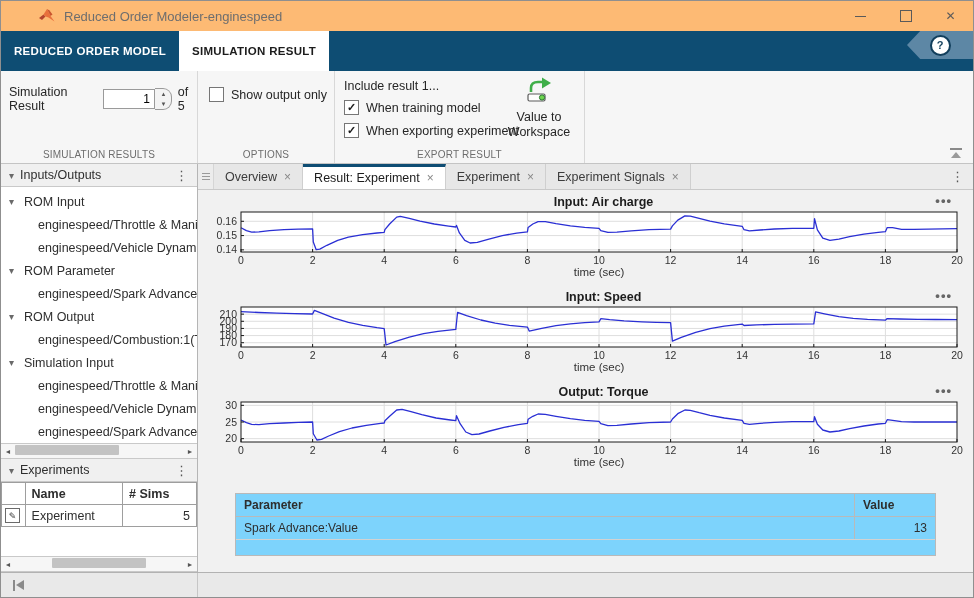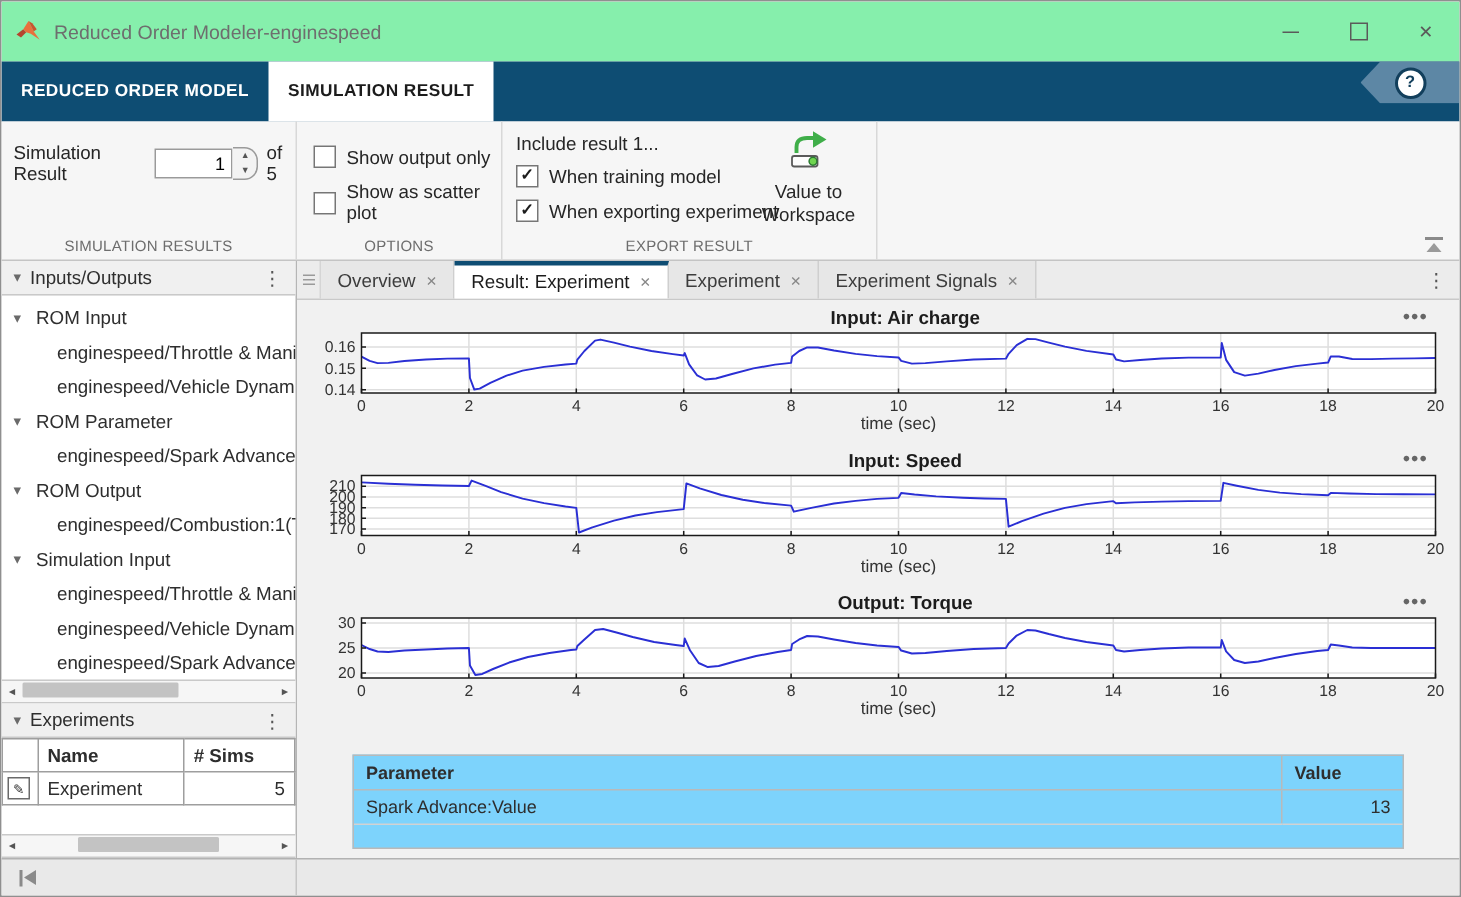--- a/index.html
+++ b/index.html
@@ -1,18 +1,18 @@
 <!DOCTYPE html>
 <html><head>
 <meta charset="utf-8">
 <style>
   html,body{margin:0;padding:0;background:#cfcfcf;font-family:"Liberation Sans",sans-serif;}
   .window{width:974px;height:598px;position:relative;background:#fff;border:1px solid #8f8f8f;box-sizing:border-box;overflow:hidden;display:flex;flex-direction:column;}
   
-  .titlebar{height:40px;background:#86efac;display:flex;align-items:center;flex:none;}
+  .titlebar{height:30px;background:#fdba74;display:flex;align-items:center;flex:none;padding-left:28px;}
   .logo{width:18px;height:16px;margin-left:9px;flex:none;}
   .title-text{margin-left:8px;font-size:13px;color:#6e6e6e;white-space:nowrap;}
   .win-controls{margin-left:auto;display:flex;height:100%;}
   .win-btn{width:45px;height:100%;display:flex;align-items:center;justify-content:center;color:#5a5a5a;font-size:12px;}
   .min-glyph{width:11px;height:1px;background:#5a5a5a;display:block;}
   .max-glyph{width:10px;height:10px;border:1px solid #5a5a5a;display:block;}
   
   .ribbon-bar{height:40px;background:#0e4d73;display:flex;align-items:stretch;position:relative;flex:none;}
   .ribbon-tab{padding:0 13px;display:flex;align-items:center;font-size:11.5px;font-weight:bold;color:#fff;letter-spacing:.3px;}
   .ribbon-tab.active{background:#fff;color:#1c1c1c;}
@@ -141,24 +141,20 @@
         </span>
         <span class="of-label">of 5</span>
       </div>
       <div class="tb-label">SIMULATION RESULTS</div>
     </div>
 
     <div class="tb-section sec2">
       <div class="tb-row tb-row1">
         <span class="checkbox"></span>
         <span>Show output only</span>
-      </div>
-      <div class="tb-row tb-row2">
-        <span class="checkbox"></span>
-        <span>Show as scatter plot</span>
       </div>
       <div class="tb-label">OPTIONS</div>
     </div>
 
     <div class="tb-section sec3">
       <div class="inc-label">Include result 1...</div>
       <div class="tb-row tb-row1">
         <span class="checkbox">✓</span>
         <span>When training model</span>
       </div>

